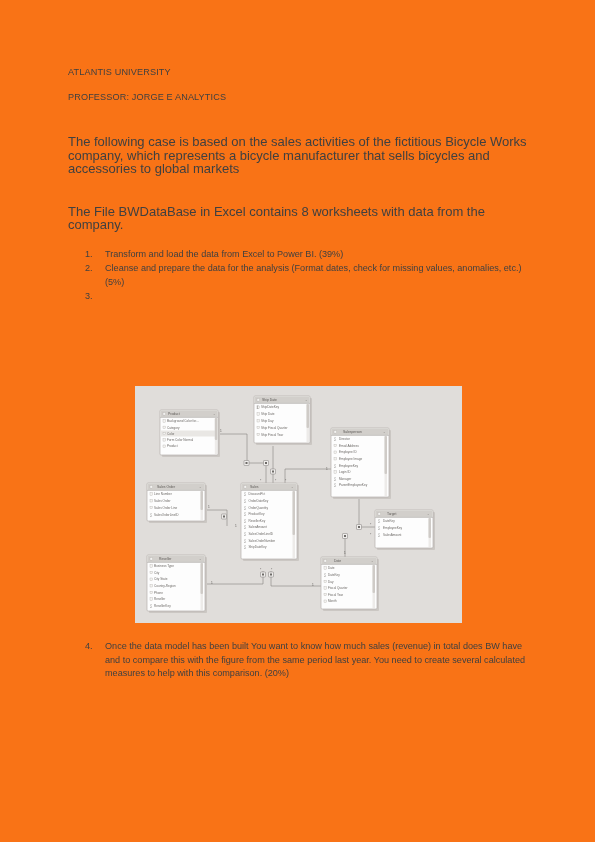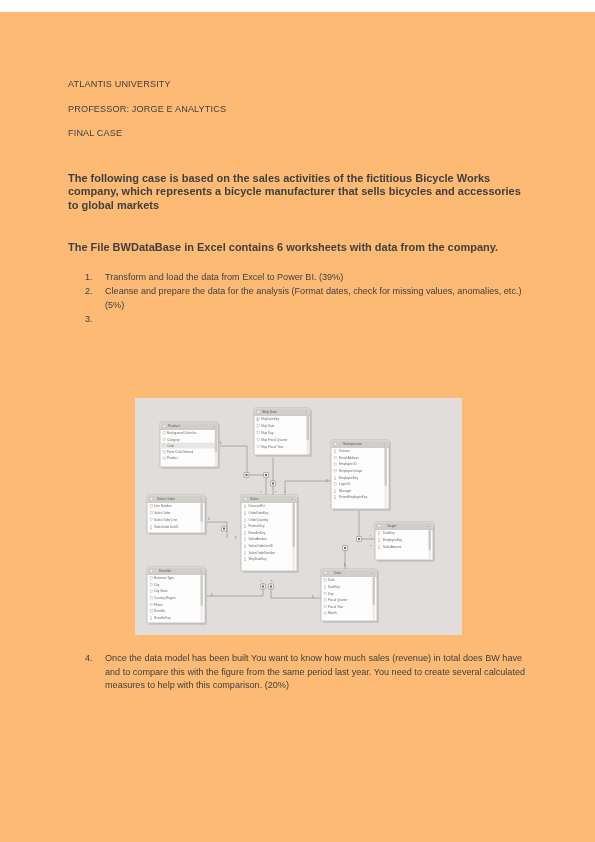--- a/index.html
+++ b/index.html
@@ -12,22 +12,21 @@
     height: 842px;
     position: relative;
     font-family: "Liberation Sans", sans-serif;
     color: #3a3a3a;
     overflow: hidden;
   }
 
   .page {
     position: absolute;
     inset: 0;
-    background: #fdba74;
-    margin-top: 12px;
+    background: #f97316;
   }
 
   .content {
     position: absolute;
     left: 68px;
     top: 66px;
     width: 462px;
   }
 
   
@@ -37,25 +36,24 @@
     letter-spacing: 0.15px;
     color: #404040;
     margin-bottom: 12.5px;
     white-space: nowrap;
   }
 
   .gap-after-headings { height: 20px; }
 
   
   .para {
-    font-size: 11px;
+    font-size: 13px;
     line-height: 13.6px;
     color: #404040;
     margin-bottom: 8px;
-    font-weight: bold;
   }
   .para.tight { margin-bottom: 10px; }
   .gap-mid { height: 21px; }
   .gap-small { height: 8px; }
 
   
   .olist {
     margin: 0;
     padding: 0;
     list-style: none;
@@ -108,29 +106,28 @@
 </style>
 </head>
 <body>
 
 <div class="page">
 
   <div class="content">
 
     <div class="heading-line">ATLANTIS UNIVERSITY</div>
     <div class="heading-line">PROFESSOR: JORGE E ANALYTICS</div>
-    <div class="heading-line">FINAL CASE</div>
 
     <div class="gap-after-headings"></div>
 
     <div class="para">The following case is based on the sales activities of the fictitious Bicycle Works company, which represents a bicycle manufacturer that sells bicycles and accessories to global markets</div>
 
     <div class="gap-mid"></div>
 
-    <div class="para">The File BWDataBase in Excel contains 6 worksheets with data from the company.</div>
+    <div class="para">The File BWDataBase in Excel contains 8 worksheets with data from the company.</div>
 
     <div class="gap-small"></div>
 
     <ol class="olist">
       <li>
         <span class="num">1.</span>
         <span>Transform and load the data from Excel to Power BI. (39%)</span>
       </li>
       <li>
         <span class="num">2.</span>

